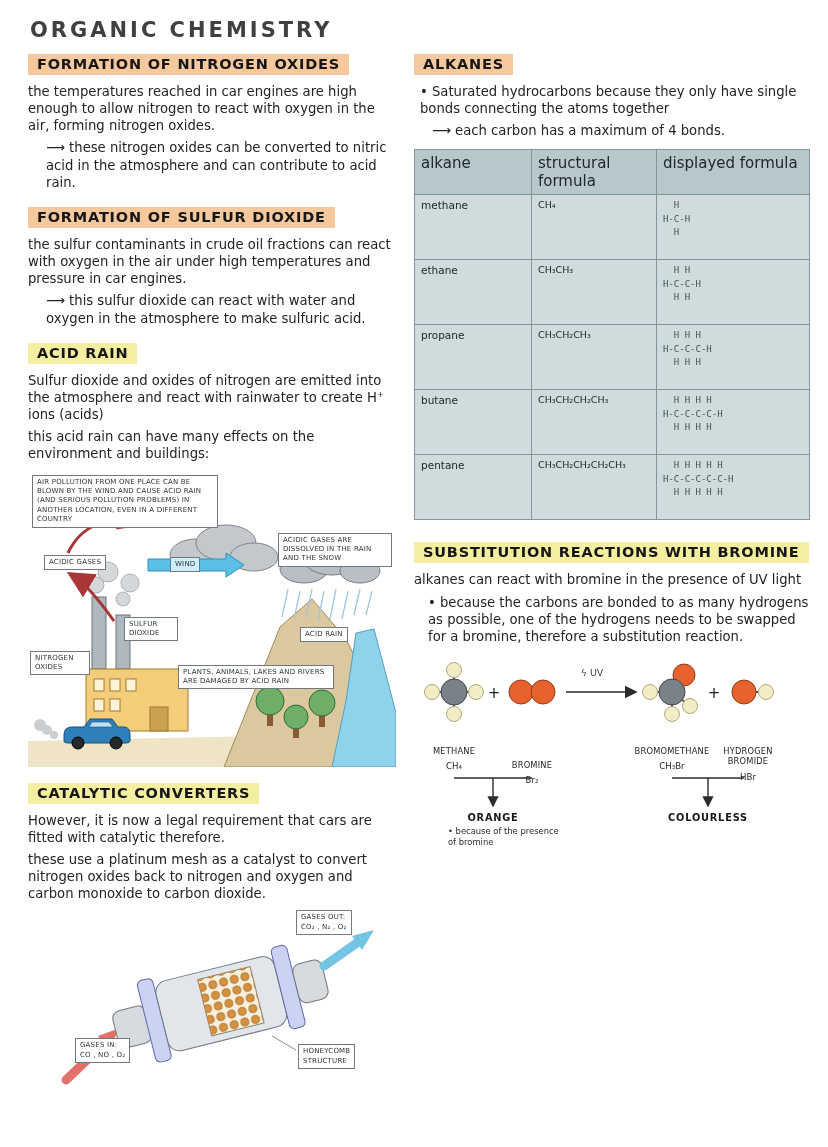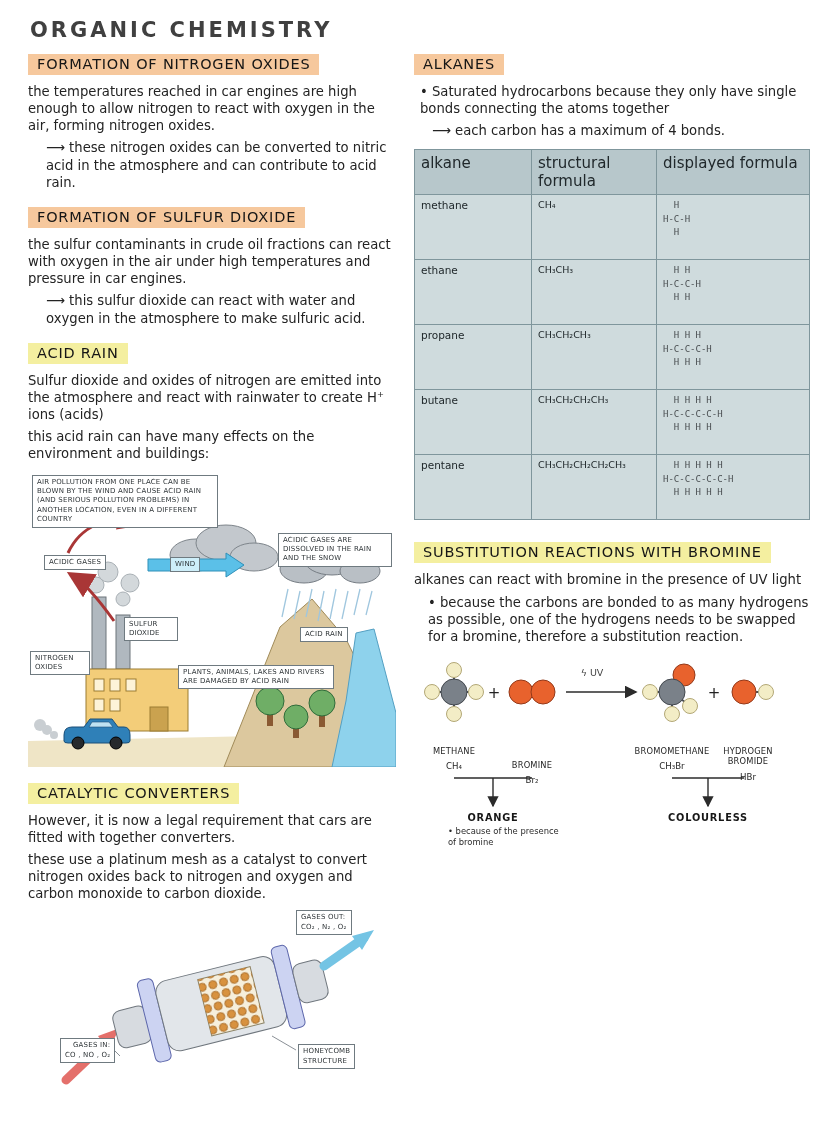--- a/index.html
+++ b/index.html
@@ -12,21 +12,21 @@
     font-size:21px;font-weight:600;letter-spacing:3px;color:#404040;
     margin:0;padding:18px 0 4px 30px;
   }
   .columns{display:flex;gap:16px;padding:0 22px 0 28px;}
   .col{position:relative;}
   .col.left{width:392px;}
   .col.right{width:398px;}
   section{margin:0 0 8px 0;}
   .hl{
     display:inline-block;padding:2px 9px 3px;border-radius:0;
-    font-weight:normal;font-size:14.5px;letter-spacing:0.8px;color:#161616;margin:8px 0 3px;
+    font-weight:bold;font-size:14.5px;letter-spacing:0.8px;color:#161616;margin:8px 0 3px;
   }
   .peach{background:#f6c89d;}
   .yellow{background:#f4efa0;}
   p.body{margin:5px 0;font-size:13.2px;line-height:1.3;color:#232323;}
   p.note{margin-left:18px;}
   p.bullet{margin-left:6px;}
   
   .formula-line{display:flex;align-items:baseline;gap:10px;margin:6px 0 2px;}
   .formula-label{font-size:14px;font-weight:bold;letter-spacing:0.6px;}
   .formula-value{font-size:16px;font-weight:bold;}
@@ -187,21 +187,21 @@
           <div class="dlabel" style="left:250px;top:62px;width:104px;">ACIDIC GASES ARE DISSOLVED IN THE RAIN AND THE SNOW</div>
           <div class="dlabel" style="left:96px;top:146px;width:44px;">SULFUR DIOXIDE</div>
           <div class="dlabel" style="left:272px;top:156px;">ACID RAIN</div>
           <div class="dlabel" style="left:2px;top:180px;width:50px;">NITROGEN OXIDES</div>
           <div class="dlabel" style="left:150px;top:194px;width:146px;">PLANTS, ANIMALS, LAKES AND RIVERS ARE DAMAGED BY ACID RAIN</div>
         </div>
       </section>
 
       <section>
         <div class="hl yellow">CATALYTIC CONVERTERS</div>
-        <p class="body">However, it is now a legal requirement that cars are fitted with together converters.</p>
+        <p class="body">However, it is now a legal requirement that cars are fitted with catalytic therefore.</p>
         <p class="body">these use a platinum mesh as a catalyst to convert nitrogen oxides back to nitrogen and oxygen and carbon monoxide to carbon dioxide.</p>
 
         
         <div class="diagram converter">
           <svg width="340" height="185" viewBox="0 0 340 185">
             <defs>
               <pattern id="dots" width="11" height="11" patternUnits="userSpaceOnUse">
                 <circle cx="5.5" cy="5.5" r="4" fill="#d8923f" stroke="#9c5f1d" stroke-width="0.8"></circle>
               </pattern>
             </defs>
@@ -224,21 +224,21 @@
             <g>
               <line x1="266" y1="56" x2="306" y2="28" stroke="#74c4e4" stroke-width="9" stroke-linecap="round"></line>
               <polygon points="316,20 294,26 304,40" fill="#74c4e4"></polygon>
             </g>
 
             <line x1="214" y1="126" x2="238" y2="140" stroke="#8a9096" stroke-width="1"></line>
             <line x1="62" y1="146" x2="48" y2="132" stroke="#8a9096" stroke-width="1"></line>
           </svg>
           <div class="dlabel" style="left:238px;top:0px;">GASES OUT:
 CO₂ , N₂ , O₂</div>
-          <div class="dlabel" style="left:2px;top:128px;text-align:right;">GASES IN:
+          <div class="dlabel" style="left:17px;top:128px;">GASES IN:
 CO , NO , O₂</div>
           <div class="dlabel" style="left:240px;top:134px;">HONEYCOMB
 STRUCTURE</div>
         </div>
       </section>
     </div>
 
     <div class="col right">
 
       <section>

